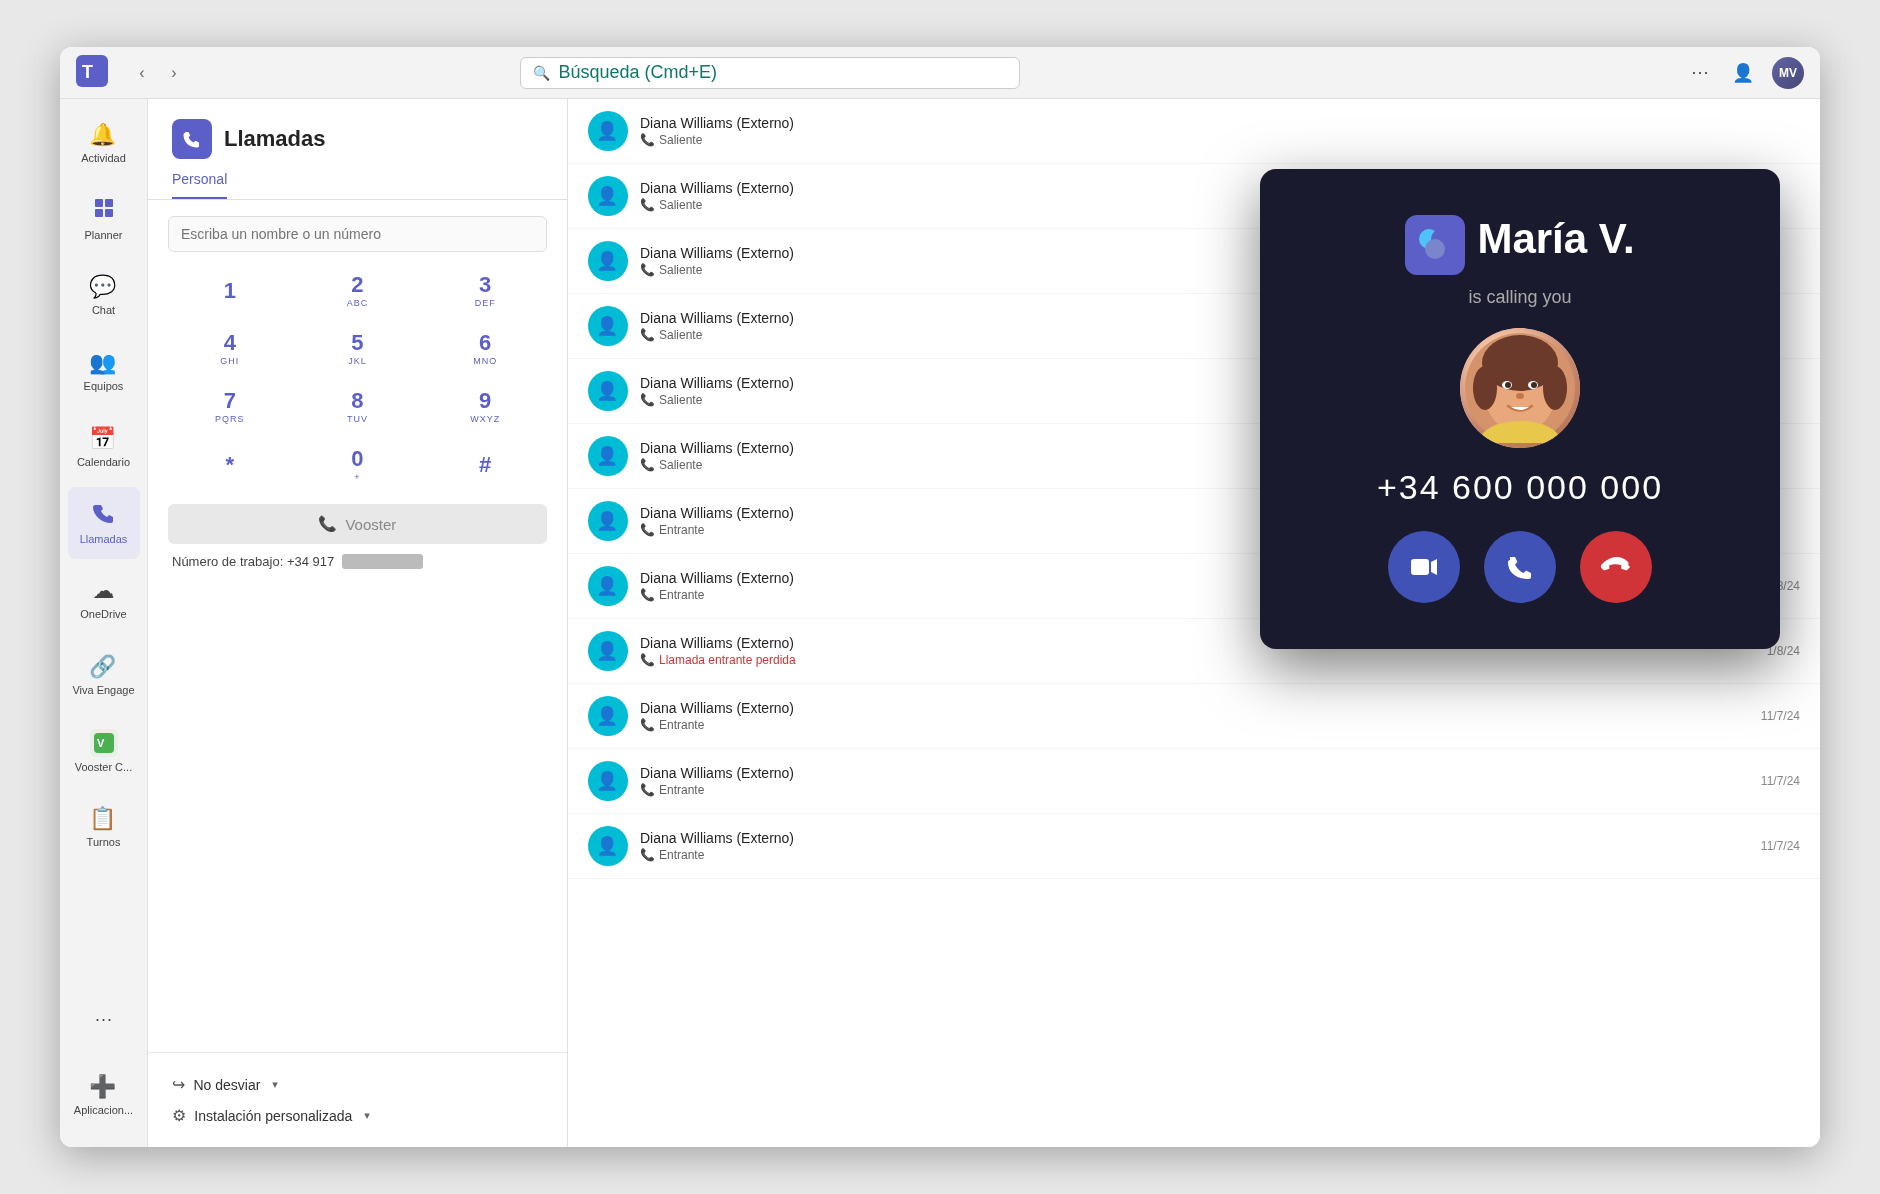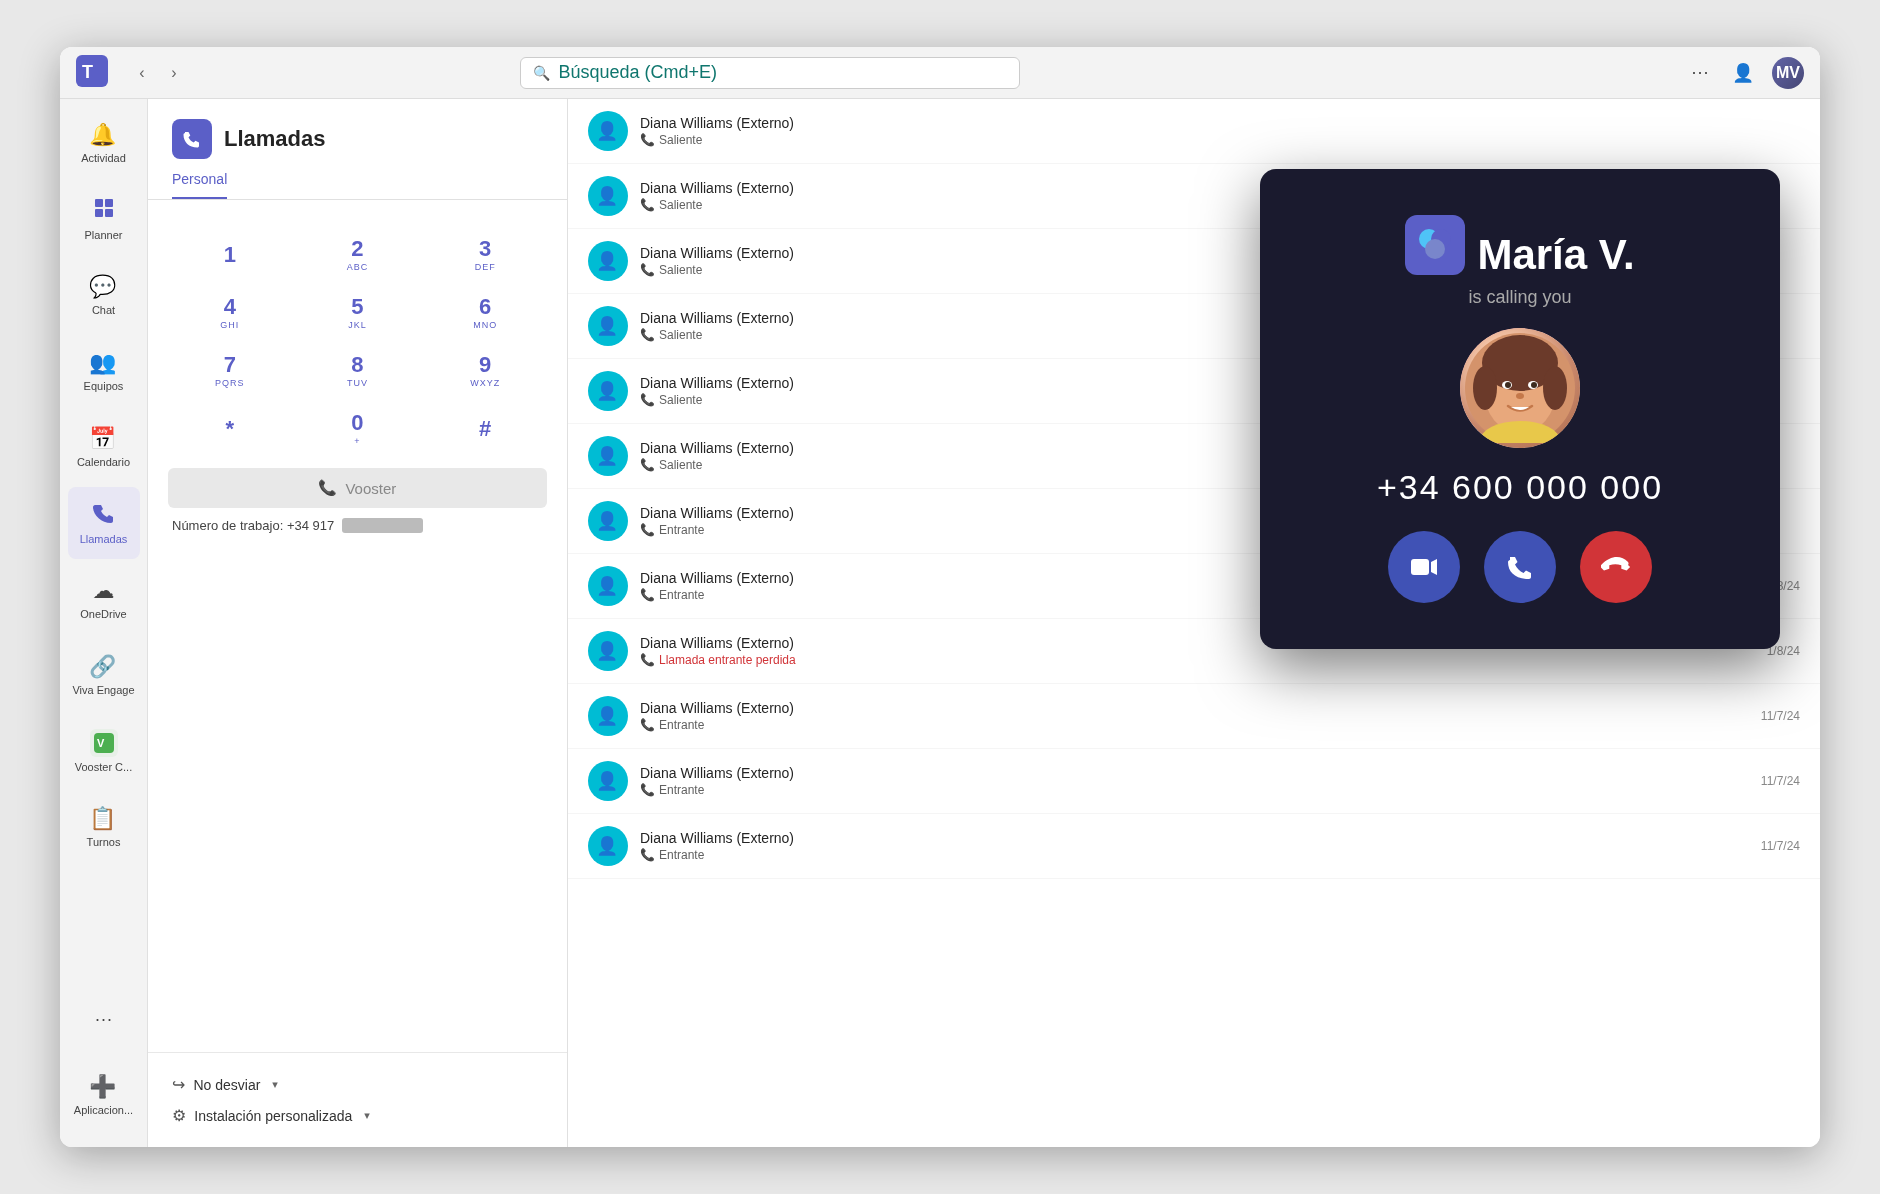--- a/index.html
+++ b/index.html
@@ -91,21 +91,21 @@
     }
     .avatar-small {
       width: 32px;
       height: 32px;
       border-radius: 50%;
       background: linear-gradient(135deg, #6264a7, #464775);
       display: flex;
       align-items: center;
       justify-content: center;
       color: white;
-      font-size: 16px;
+      font-size: 12px;
       font-weight: 600;
     }
 
     
     .main-content {
       display: flex;
       flex: 1;
       overflow: hidden;
     }
 
@@ -562,20 +562,21 @@
             <svg width="20" height="20" viewBox="0 0 20 20" fill="none">
               <path d="M3 3h3.5l1.8 3.5-1.8 1.8c1.3 2.6 2.7 4 5.2 5.2l1.8-1.8L17 13.5V17c0 .8-.8 1.5-1.7 1.5C7 18.5 1.5 13 1.5 5.7c0-.9.7-1.7 1.5-1.7z" fill="white"></path>
             </svg>
           </div>
           <span class="calls-title">Llamadas</span>
         </div>
         <div class="calls-tabs">
           <div class="calls-tab active">Personal</div>
         </div>
         <div class="dialpad-section">
+          <input class="number-input" type="text" placeholder="Escriba un nombre o un número" style="">
           <div class="dialpad-grid">
             <button class="dialpad-key">
                 <span class="dialpad-main">1</span>
               </button>
             <button class="dialpad-key">
                 <span class="dialpad-main">2</span>
                 <span class="dialpad-sub">ABC</span>
               </button>
             <button class="dialpad-key">
                 <span class="dialpad-main">3</span>
@@ -733,21 +734,21 @@
           <div class="call-avatar">👤</div>
           <div class="call-info">
             <div class="call-name">Diana Williams (Externo)</div>
             <div class="call-type"><span>📞</span> Entrante</div>
           </div>
           <div class="call-date">11/7/24</div>
         </div>
       </div>
 
       <div class="incoming-call-overlay">
-        <div style="display:flex;align-items:flex-end;gap:12px;margin-bottom:4px;">
+        <div style="display:flex;align-items:flex-start;gap:12px;margin-bottom:4px;">
           <div class="caller-app-icon">
             <svg width="36" height="36" viewBox="0 0 36 36">
               <circle cx="12" cy="12" r="10" fill="#4fc3f7"></circle>
               <circle cx="24" cy="12" r="10" fill="#5b5fc7"></circle>
               <circle cx="18" cy="22" r="10" fill="#7986cb"></circle>
             </svg>
           </div>
           <div>
             <div class="caller-name">María V.</div>
           </div>

